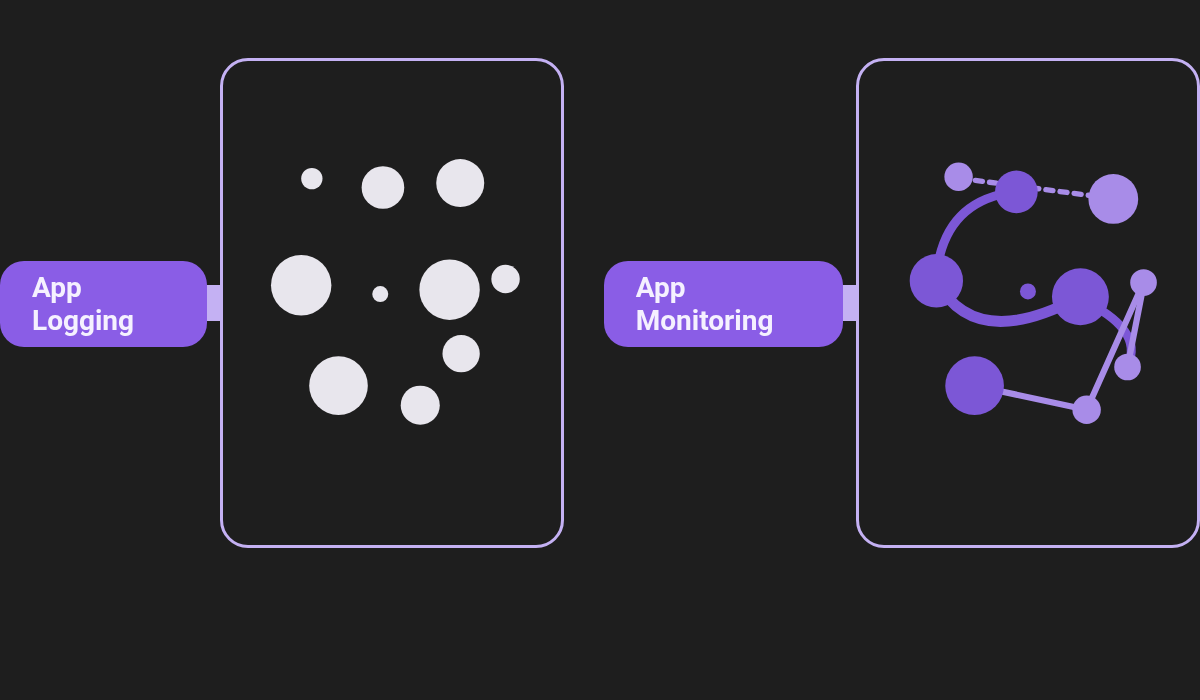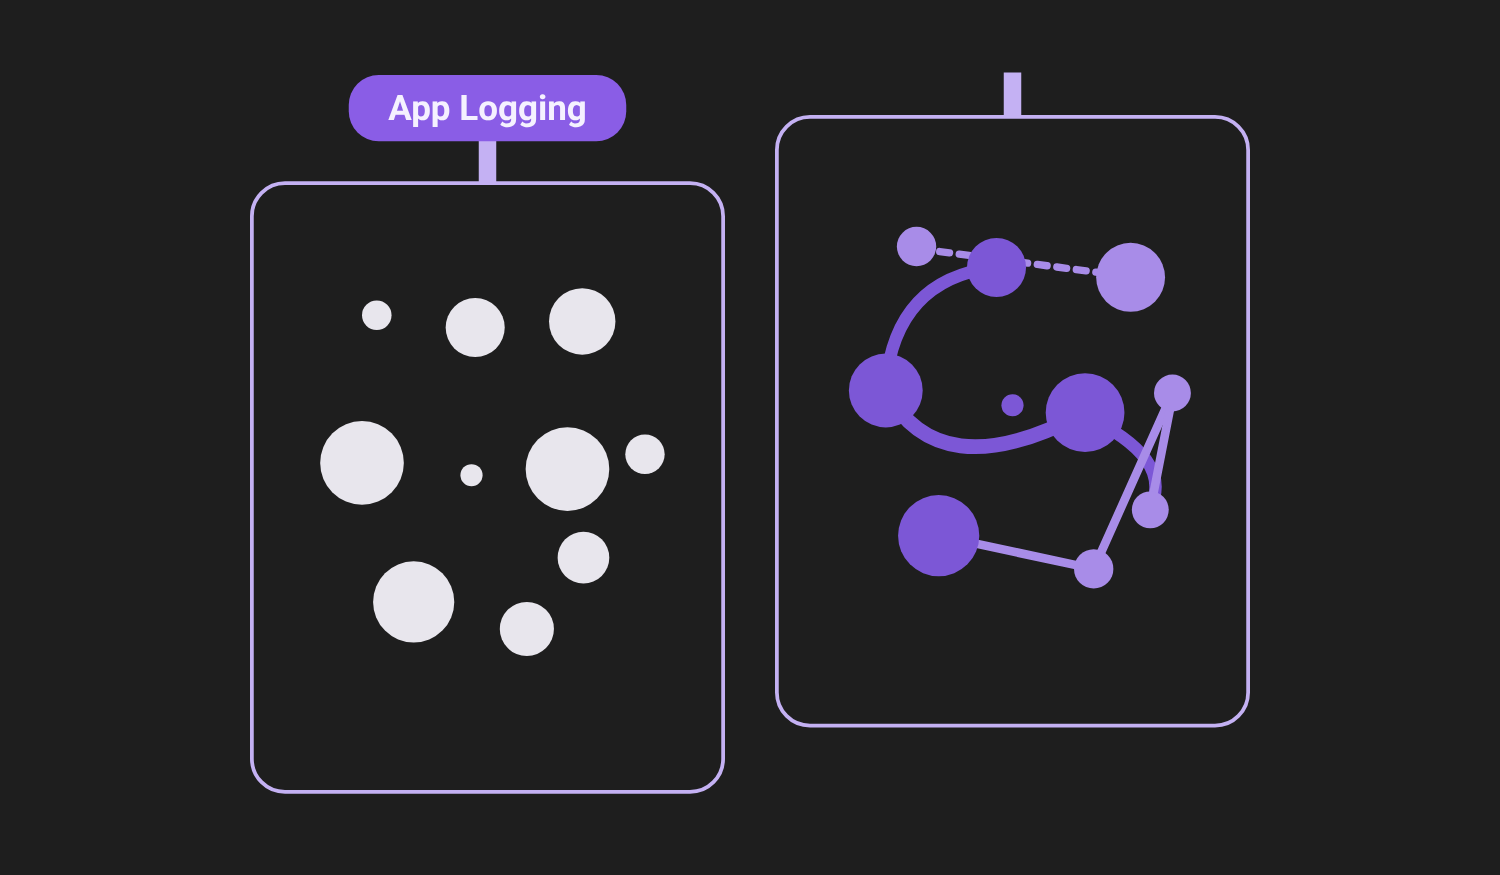--- a/index.html
+++ b/index.html
@@ -13,21 +13,21 @@
       background: #1e1e1e;
       font-family: -apple-system, BlinkMacSystemFont, "Segoe UI", Roboto, "Helvetica Neue", Arial, sans-serif;
       display: flex;
       justify-content: center;
       align-items: flex-start;
       gap: 40px;
       padding-top: 60px;
     }
     .panel-container {
       display: flex;
-      flex-direction: column;
+      flex-direction: row;
       align-items: center;
       position: relative;
     }
     .panel-pill {
       background: #8a5de6;
       color: #f5f1ff;
       font-weight: 700;
       font-size: 28px;
       padding: 10px 32px;
       border-radius: 24px;
@@ -74,20 +74,23 @@
       <circle cx="255" cy="230" r="34" fill="#e8e6ed"></circle>
       <circle cx="318" cy="218" r="16" fill="#e8e6ed"></circle>
       <circle cx="130" cy="338" r="33" fill="#e8e6ed"></circle>
       <circle cx="222" cy="360" r="22" fill="#e8e6ed"></circle>
       <circle cx="268" cy="302" r="21" fill="#e8e6ed"></circle>
     </svg>
   </div>
 </div>
 
 <div class="panel-container">
+  <div class="panel-pill">
+    <span>App Monitoring</span>
+  </div>
   <div class="connector"></div>
   <div class="panel-box">
     <svg class="graph-svg" viewBox="0 0 380 490">
 
       <line x1="115" y1="105" x2="282" y2="127" stroke="#a88ce8" stroke-width="6" stroke-dasharray="8,8" stroke-linecap="round"></line>
 
       <path d="M 87 215 Q 95 130 175 120" stroke="#7c57d6" stroke-width="10" fill="none" stroke-linecap="round"></path>
 
       <path d="M 87 220 Q 130 300 245 240" stroke="#7c57d6" stroke-width="12" fill="none" stroke-linecap="round"></path>
 

